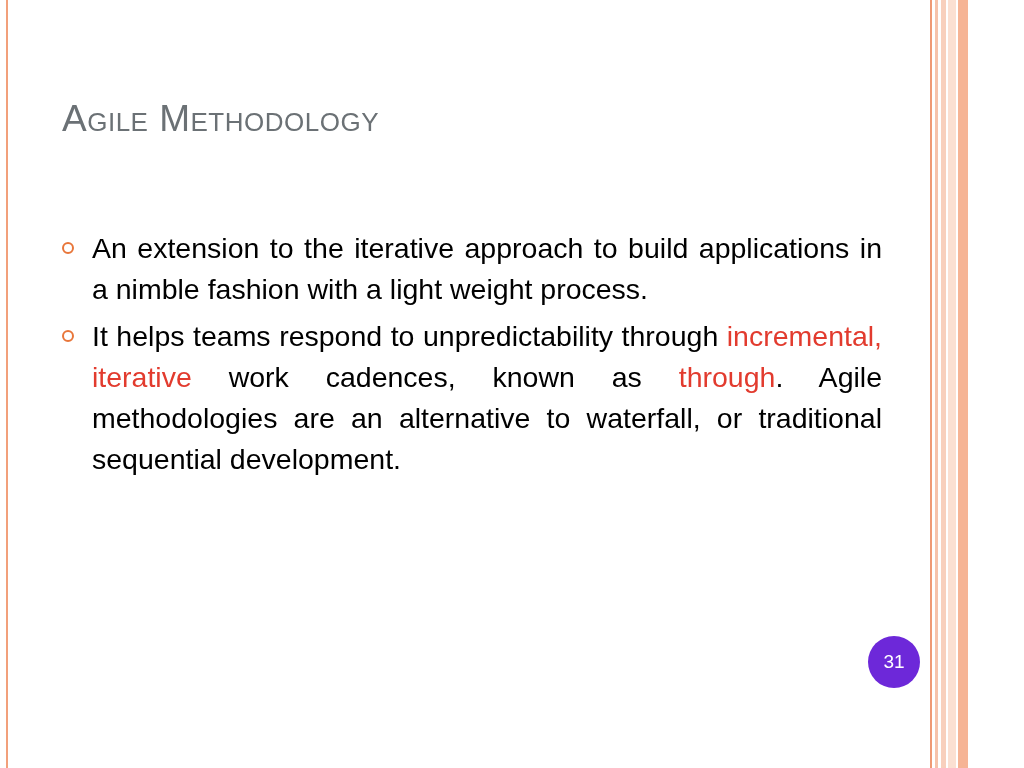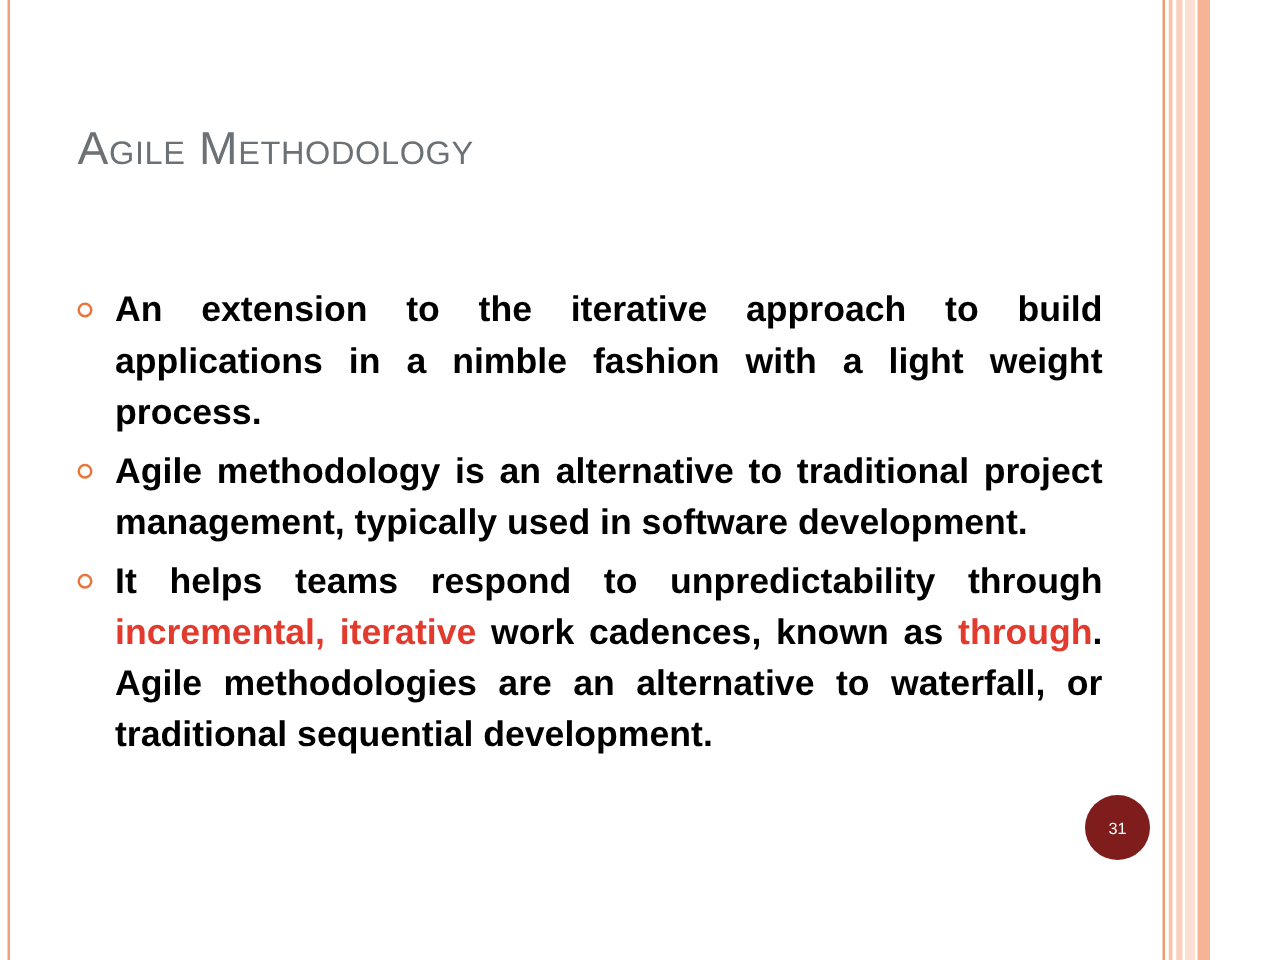--- a/index.html
+++ b/index.html
@@ -61,21 +61,20 @@
   .content {
     position: absolute;
     left: 62px;
     top: 228px;
     width: 820px;
   }
   .bullet-row {
     display: flex;
     align-items: flex-start;
     margin-bottom: 6px;
-    font-weight: bold;
   }
   .bullet-marker {
     flex: 0 0 auto;
     width: 30px;
     padding-top: 14px;
   }
   .bullet-marker .ring {
     display: block;
     width: 12px;
     height: 12px;
@@ -94,23 +93,23 @@
   .bullet-text .hl {
     color: #e23b2e;
   }
   .page-number {
     position: absolute;
     right: 48px;
     bottom: 80px;
     width: 52px;
     height: 52px;
     border-radius: 50%;
-    background: #7f1d1d;
+    background: #6d28d9;
     color: #ffffff;
-    font-size: 13px;
+    font-size: 19px;
     display: flex;
     align-items: center;
     justify-content: center;
     font-family: "Liberation Sans", sans-serif;
   }
 </style>
 </head>
 <body>
 
 <div class="slide">
@@ -131,25 +130,19 @@
       <div class="bullet-row">
         <div class="bullet-marker">
           <span class="ring"></span>
         </div>
         <div class="bullet-text"><span>An extension to the iterative approach to build applications in a nimble fashion with a light weight process.</span></div>
       </div>
       <div class="bullet-row">
         <div class="bullet-marker">
           <span class="ring"></span>
         </div>
-        <div class="bullet-text"><span>Agile methodology is an alternative to traditional project management, typically used in software development.</span></div>
-      </div>
-      <div class="bullet-row">
-        <div class="bullet-marker">
-          <span class="ring"></span>
-        </div>
         <div class="bullet-text"><span>It helps teams respond to unpredictability through </span><span class="hl">incremental, iterative</span><span> work cadences, known as </span><span class="hl">through</span><span>. Agile methodologies are an alternative to waterfall, or traditional sequential development.</span></div>
       </div>
     </div>
 
   <div class="page-number">31</div>
 
 </div>
 
 </body></html>

